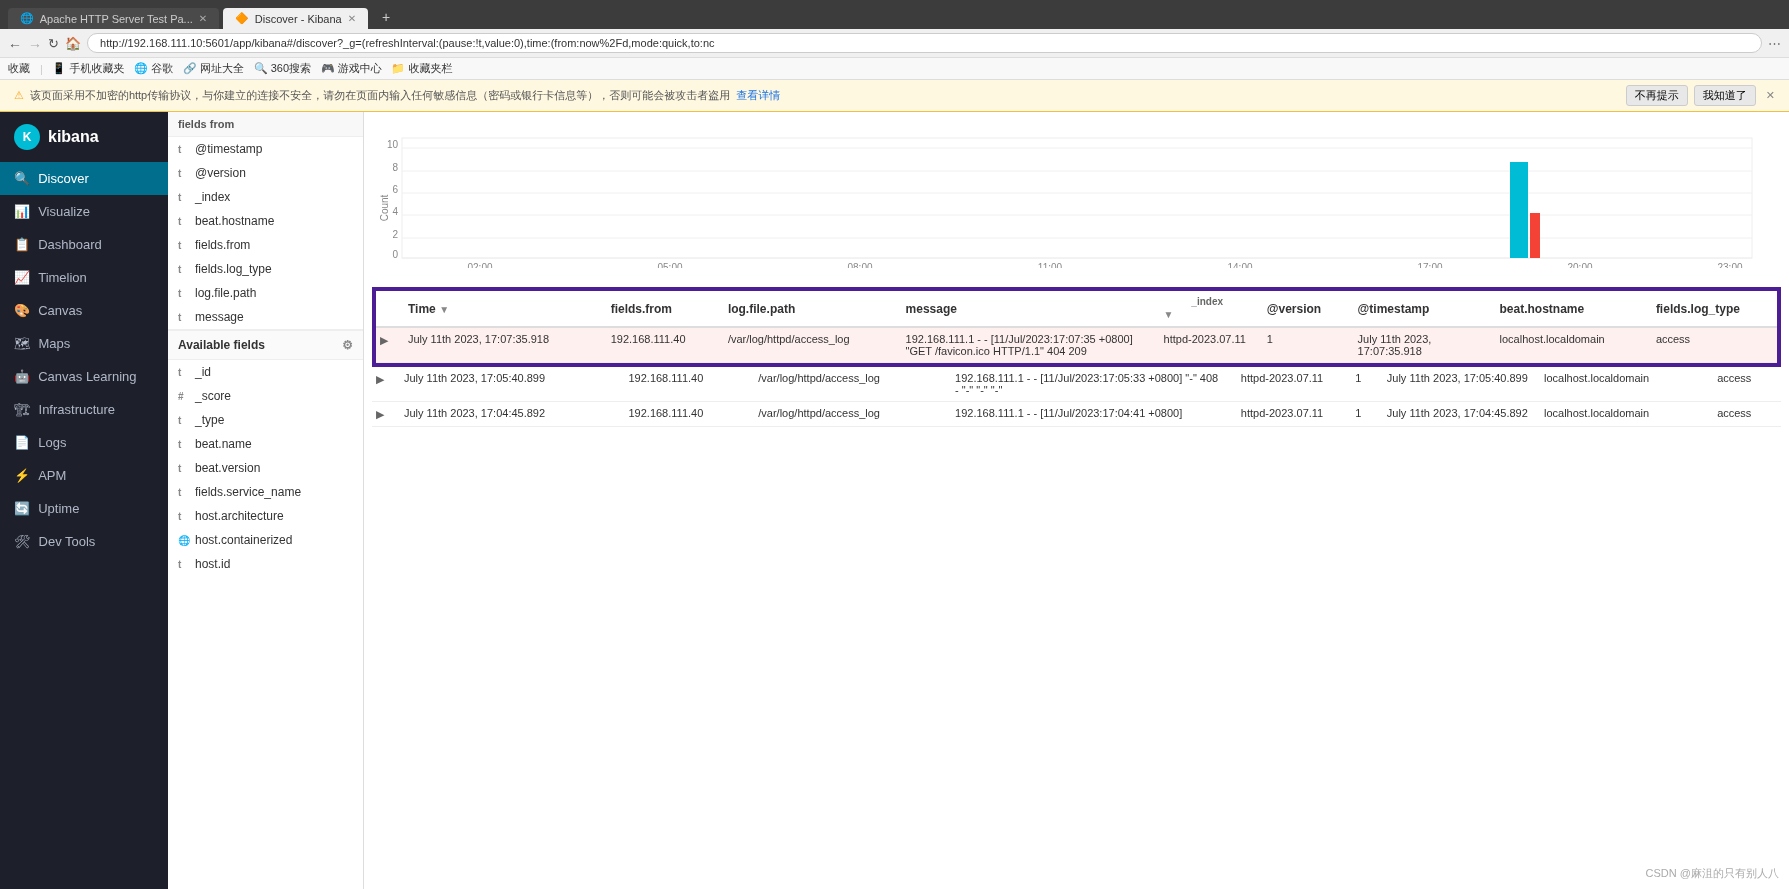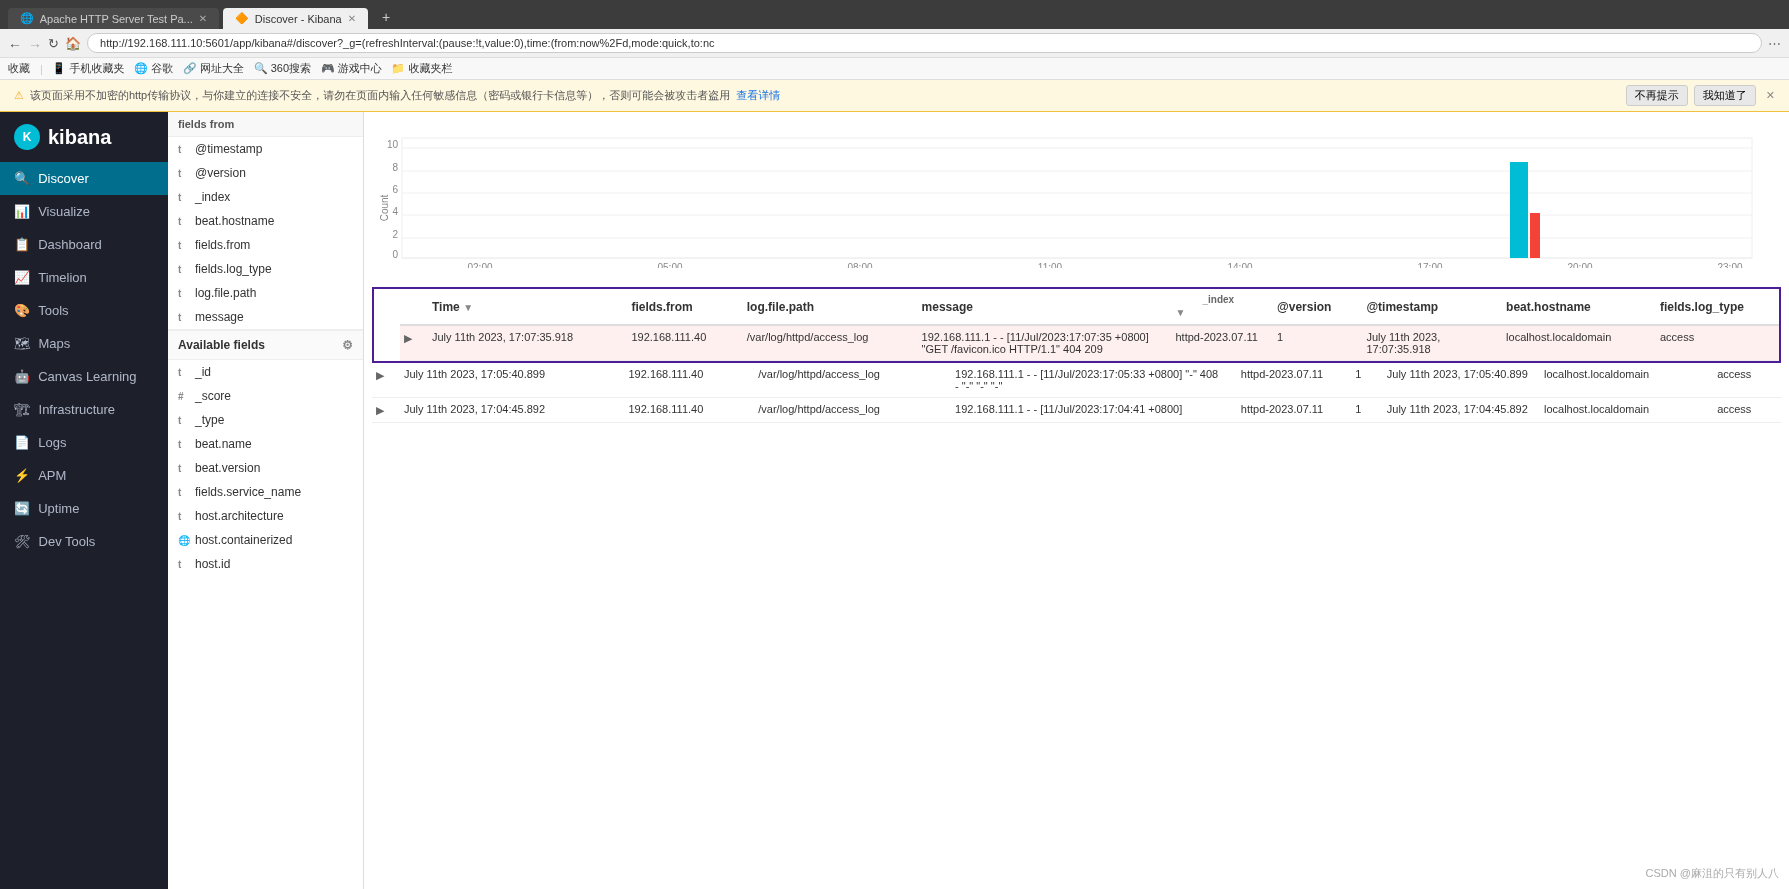--- a/index.html
+++ b/index.html
@@ -54,42 +54,42 @@
   <button style="background:#e8e8e8; border:1px solid #ccc; border-radius:3px; padding:2px 8px; cursor:pointer; font-size:11px;">不再提示</button>
   <button style="background:#e8e8e8; border:1px solid #ccc; border-radius:3px; padding:2px 8px; cursor:pointer; font-size:11px;">我知道了</button>
   <span style="cursor:pointer; color:#888; margin-left:4px;">✕</span>
 </div>
 
 <div style="display:flex; height:calc(100vh - 112px); overflow:hidden;">
 
   <div style="width:168px; background:#1d1f2b; color:#ccc; display:flex; flex-direction:column; flex-shrink:0; overflow-y:auto;">
     <div style="padding:12px 14px; display:flex; align-items:center; gap:8px;">
       <div style="width:26px;height:26px;background:#00bcd4;border-radius:50%;display:flex;align-items:center;justify-content:center;color:white;font-size:12px;font-weight:bold;">K</div>
-      <span style="font-size:20px;font-weight:bold;color:white;text-align:right;">kibana</span>
+      <span style="font-size:16px;font-weight:bold;color:white;text-align:right;">kibana</span>
     </div>
 
     <div style="padding:9px 14px; background:#006e8c; color:white; display:flex; align-items:center; gap:8px; cursor:pointer; font-size:13px;">
       <span>🔍</span>
       <span>Discover</span>
     </div>
     <div style="padding:9px 14px; display:flex; align-items:center; gap:8px; cursor:pointer; font-size:13px; color:#b0b8c8;">
       <span>📊</span>
       <span>Visualize</span>
     </div>
     <div style="padding:9px 14px; display:flex; align-items:center; gap:8px; cursor:pointer; font-size:13px; color:#b0b8c8;">
       <span>📋</span>
       <span>Dashboard</span>
     </div>
     <div style="padding:9px 14px; display:flex; align-items:center; gap:8px; cursor:pointer; font-size:13px; color:#b0b8c8;">
       <span>📈</span>
       <span>Timelion</span>
     </div>
     <div style="padding:9px 14px; display:flex; align-items:center; gap:8px; cursor:pointer; font-size:13px; color:#b0b8c8;">
       <span>🎨</span>
-      <span>Tools</span>
+      <span>Canvas</span>
     </div>
     <div style="padding:9px 14px; display:flex; align-items:center; gap:8px; cursor:pointer; font-size:13px; color:#b0b8c8;">
       <span>🗺</span>
       <span>Maps</span>
     </div>
     <div style="padding:9px 14px; display:flex; align-items:center; gap:8px; cursor:pointer; font-size:13px; color:#b0b8c8;">
       <span>🤖</span>
       <span>Canvas Learning</span>
     </div>
     <div style="padding:9px 14px; display:flex; align-items:center; gap:8px; cursor:pointer; font-size:13px; color:#b0b8c8;">
@@ -226,21 +226,21 @@
         <text x="670" y="143" font-size="10" fill="#888" text-anchor="middle">11:00</text>
         <text x="860" y="143" font-size="10" fill="#888" text-anchor="middle">14:00</text>
         <text x="1050" y="143" font-size="10" fill="#888" text-anchor="middle">17:00</text>
         <text x="1200" y="143" font-size="10" fill="#888" text-anchor="middle">20:00</text>
         <text x="1350" y="143" font-size="10" fill="#888" text-anchor="middle">23:00</text>
       </svg>
     </div>
 
     <div style="flex:1; overflow-y:auto; padding:0 8px 8px 8px;">
 
-      <div style="border:2px solid #4c1d95; margin-bottom:0;padding-left:26px;">
+      <div style="border:4px solid #4c1d95; margin-bottom:0;">
         <table style="width:100%; border-collapse:collapse; font-size:12px;">
           <thead>
             <tr>
               <th style="width:24px; padding:5px 4px; border-bottom:2px solid #ddd;"></th>
               <th style="padding:5px 8px; text-align:left; border-bottom:2px solid #ddd; white-space:nowrap; font-weight:bold; color:#333; cursor:pointer;">
                 <span>Time</span>
                 <span style="font-size:10px; color:#888;"> ▼</span>
               </th>
               <th style="padding:5px 8px; text-align:left; border-bottom:2px solid #ddd; white-space:nowrap; font-weight:bold; color:#333; cursor:pointer;">
                 <span>fields.from</span>

